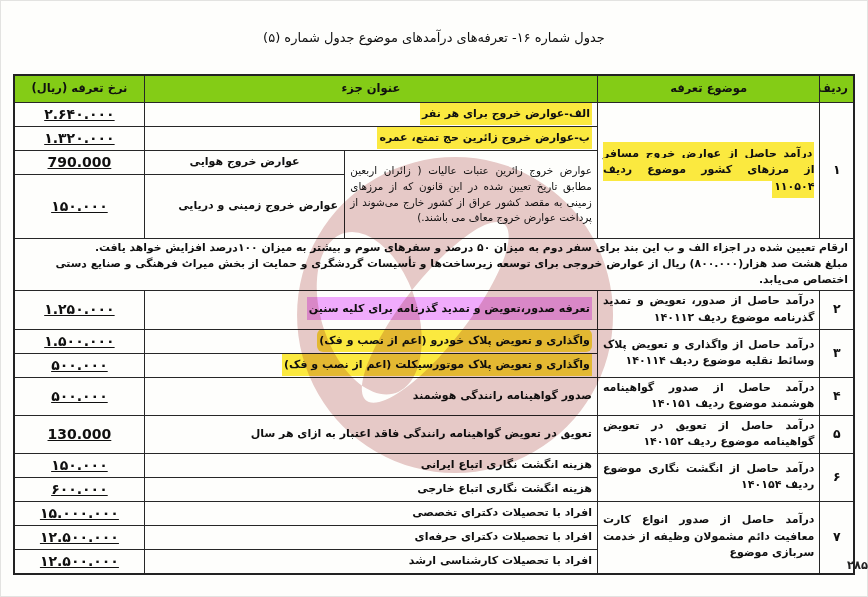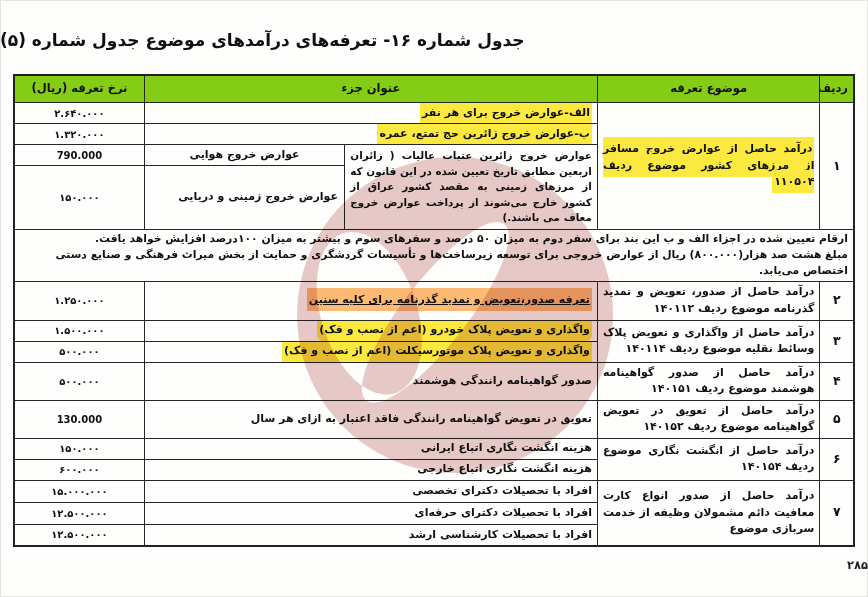--- a/index.html
+++ b/index.html
@@ -4,22 +4,22 @@
 <style>
   html,body{margin:0;padding:0;}
   body{
     width:868px;height:597px;position:relative;overflow:hidden;
     background:#fcfcfa;
     font-family:"DejaVu Sans", sans-serif;
     direction:rtl;color:#151515;
   }
   .page-frame{position:absolute;inset:0;border:1px solid #e3e3e1;background:#fefefc;}
   .doc-title{
-    position:absolute;top:30px;right:0;left:0;text-align:left;
-    font-size:17px;font-weight:bold;color:#101010;letter-spacing:0;
+    position:absolute;top:30px;right:0;left:0;text-align:center;
+    font-size:13px;font-weight:normal;color:#101010;letter-spacing:0;
   }
   table.tariff{
     position:absolute;top:74px;right:13px;width:842px;
     border-collapse:collapse;table-layout:fixed;
     font-size:11px;font-weight:bold;color:#101010;
     background:transparent;z-index:1;
   }
   table.tariff td,table.tariff th{
     border:1.4px solid #272727;
     padding:1px 5px;vertical-align:middle;line-height:1.5;
@@ -28,24 +28,24 @@
   table.tariff{border:2px solid #222;}
   th{height:24px;font-size:11.5px;text-align:center;background:#84cc16;}
   .col-no{width:34px;}
   .col-subject{width:222px;}
   .col-note{width:252px;}
   .col-label{width:200px;}
   .col-rate{width:130px;}
   td.no{ text-align:center;font-size:12.5px;}
   td.subject{ text-align:justify;text-align-last:right;padding:3px 8px;line-height:1.8;font-size:11px;}
   td.item{ text-align:right;padding:2px 6px;}
-  td.rate{ text-align:center;font-size:10px;}
+  td.rate{ text-align:center;font-size:14px;text-decoration:underline;}
   td.side-note{
     font-size:10.4px;text-align:justify;text-align-last:right;
-    line-height:1.6;padding:3px 7px;font-weight:bold;
+    line-height:1.6;padding:3px 7px;font-weight:normal;
   }
   td.footnote{ text-align:right;font-size:10.8px;line-height:1.85;padding:3px 9px;}
   mark{background:#fbe93f;color:inherit;padding:5px 2px;}
   .h21{height:21px;} .h64{height:64px;} .h42{height:42px;} .h39{height:39px;}
   .h38{height:38px;} .h22{height:22px;}
   .page-number{
     position:absolute;top:558px;right:0;left:8px;
     font-size:11.5px;color:#222;font-weight:bold;
   }
   svg.watermark{
@@ -100,21 +100,21 @@
   <tr class="h42">
     <td class="footnote" colspan="5">
       <div>ارقام تعیین شده در اجزاء الف و ب این بند برای سفر دوم به میزان ۵۰ درصد و سفرهای سوم و بیشتر به میزان ۱۰۰درصد افزایش خواهد یافت.</div>
       <div>مبلغ هشت صد هزار(۸۰۰.۰۰۰) ریال از عوارض خروجی برای توسعه زیرساخت‌ها و تأسیسات گردشگری و حمایت از بخش میراث فرهنگی و صنایع دستی اختصاص می‌یابد.</div>
     </td>
   </tr>
 
   <tr class="h39">
     <td class="no">۲</td>
     <td class="subject">درآمد حاصل از صدور، تعویض و تمدید گذرنامه موضوع ردیف ۱۴۰۱۱۲</td>
-    <td class="item" colspan="2"><mark style="background: #fdba74; text-decoration: underline;">تعرفه صدور،تعویض و تمدید گذرنامه برای کلیه سنین</mark></td>
+    <td class="item" colspan="2"><mark style="background: #f0abfc;">تعرفه صدور،تعویض و تمدید گذرنامه برای کلیه سنین</mark></td>
     <td class="rate">۱.۲۵۰.۰۰۰</td>
   </tr>
 
   <tr class="h21">
     <td class="no" rowspan="2">۳</td>
     <td class="subject" rowspan="2">درآمد حاصل از واگذاری و تعویض پلاک وسائط نقلیه موضوع ردیف ۱۴۰۱۱۴</td>
     <td class="item" colspan="2"><mark style="background: rgb(251, 233, 63); border-radius: 6px;">واگذاری و تعویض پلاک خودرو (اعم از نصب و فک)</mark></td>
     <td class="rate">۱.۵۰۰.۰۰۰</td>
   </tr>
   <tr class="h21">

